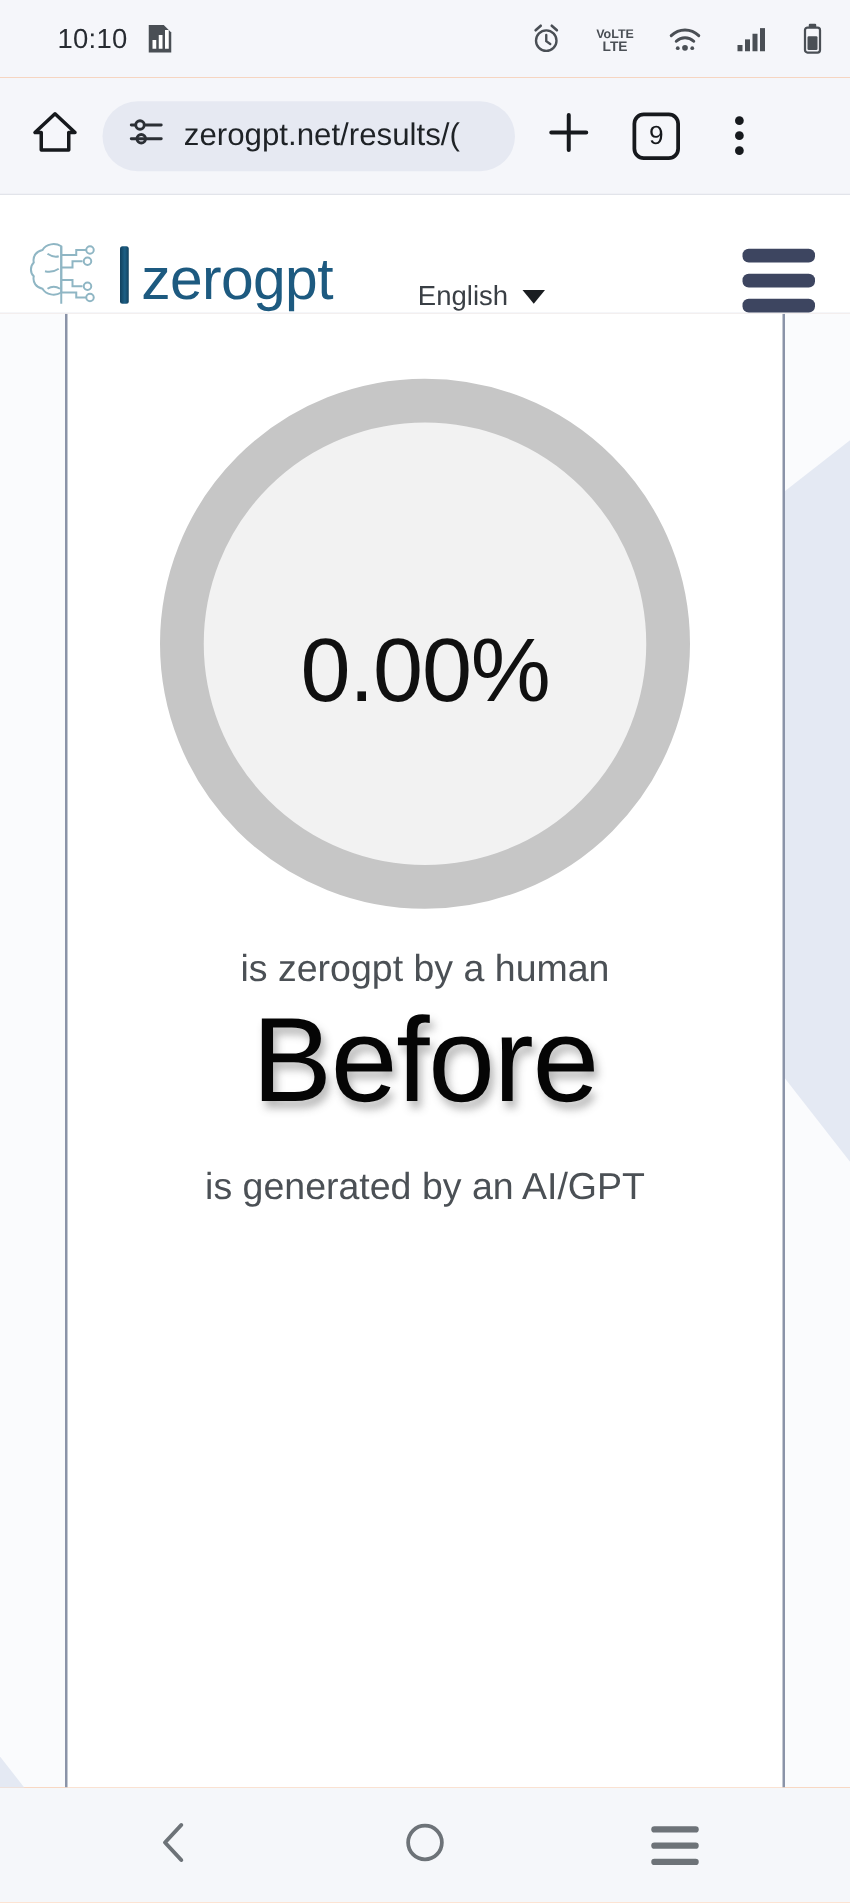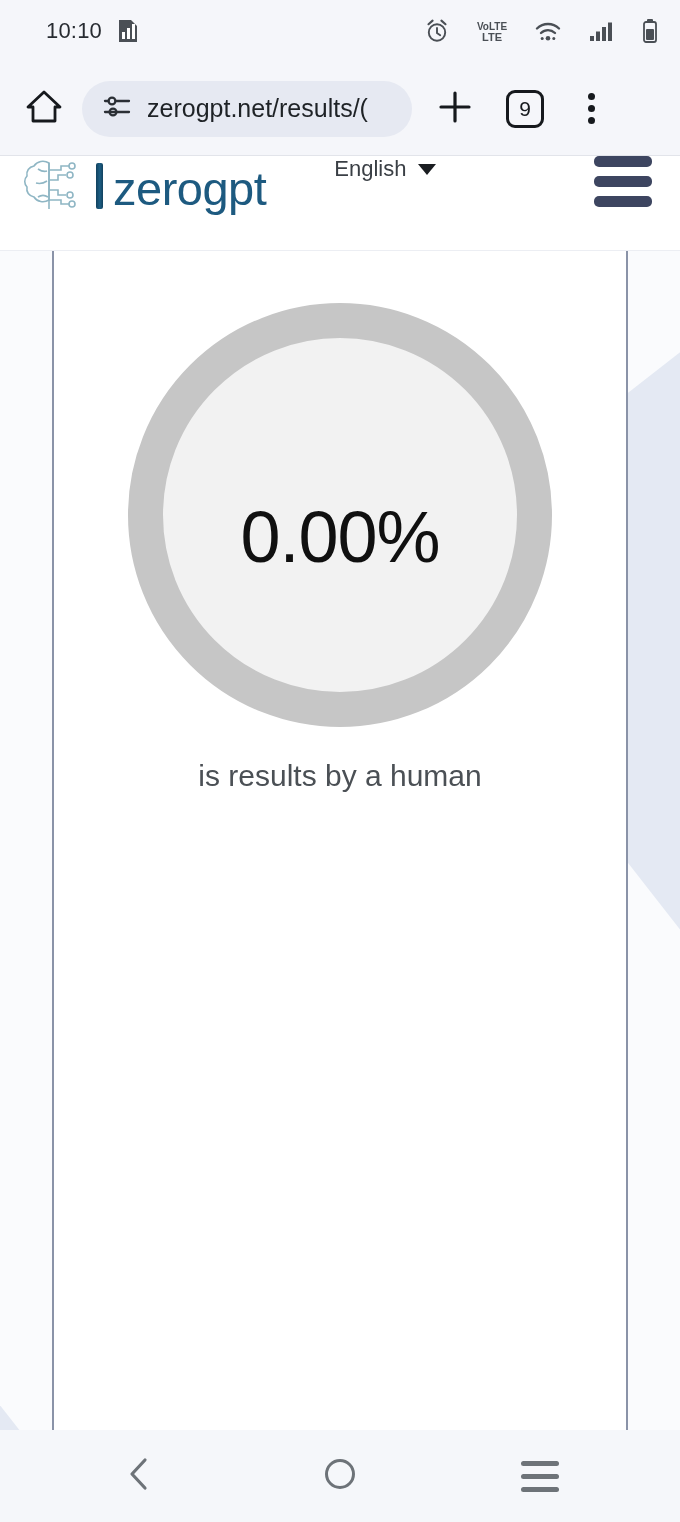--- a/index.html
+++ b/index.html
@@ -118,21 +118,21 @@
   .menu-btn { margin-left: 8px; }
   .dot3 { display: flex; flex-direction: column; gap: 5px; align-items: center; }
   .dot3 i { width: 7px; height: 7px; border-radius: 50%; background: #16191d; display: block; }
 
   
   .site-header {
     height: 95px;
     flex: 0 0 95px;
     background: #ffffff;
     display: flex;
-    align-items: flex-start;
+    align-items: flex-end;
     padding: 0 28px 0 18px;
     box-sizing: border-box;
     border-bottom: 1px solid #eceef3;
   }
   .brand {
     display: flex;
     align-items: center;
     gap: 0;
   }
   .brand-mark { width: 76px; height: 60px; flex: 0 0 76px; }
@@ -430,23 +430,25 @@
 
   <div class="page-area">
     <div class="bg-right"></div>
     <div class="bg-left"></div>
 
     <div class="content-card">
 
       <div class="gauge gauge-human">
         <span class="gauge-value">0.00%</span>
       </div>
-      <div class="gauge-caption">is results by a human</div>
-
-
+      <div class="gauge-caption">is zerogpt by a human</div>
+
+      <div class="overlay-word">Before</div>
+
+      <div class="gauge-caption caption-ai">is generated by an AI/GPT</div>
 
     </div>
   </div>
 
   <div class="nav-bar">
     <div class="nav-btn">
       <span>
         <svg width="34" height="40" viewBox="0 0 34 40">
           <path d="M22 6 9 20l13 14" fill="none" stroke="#6d7378" stroke-width="3.2" stroke-linecap="round" stroke-linejoin="round"></path>
         </svg>

